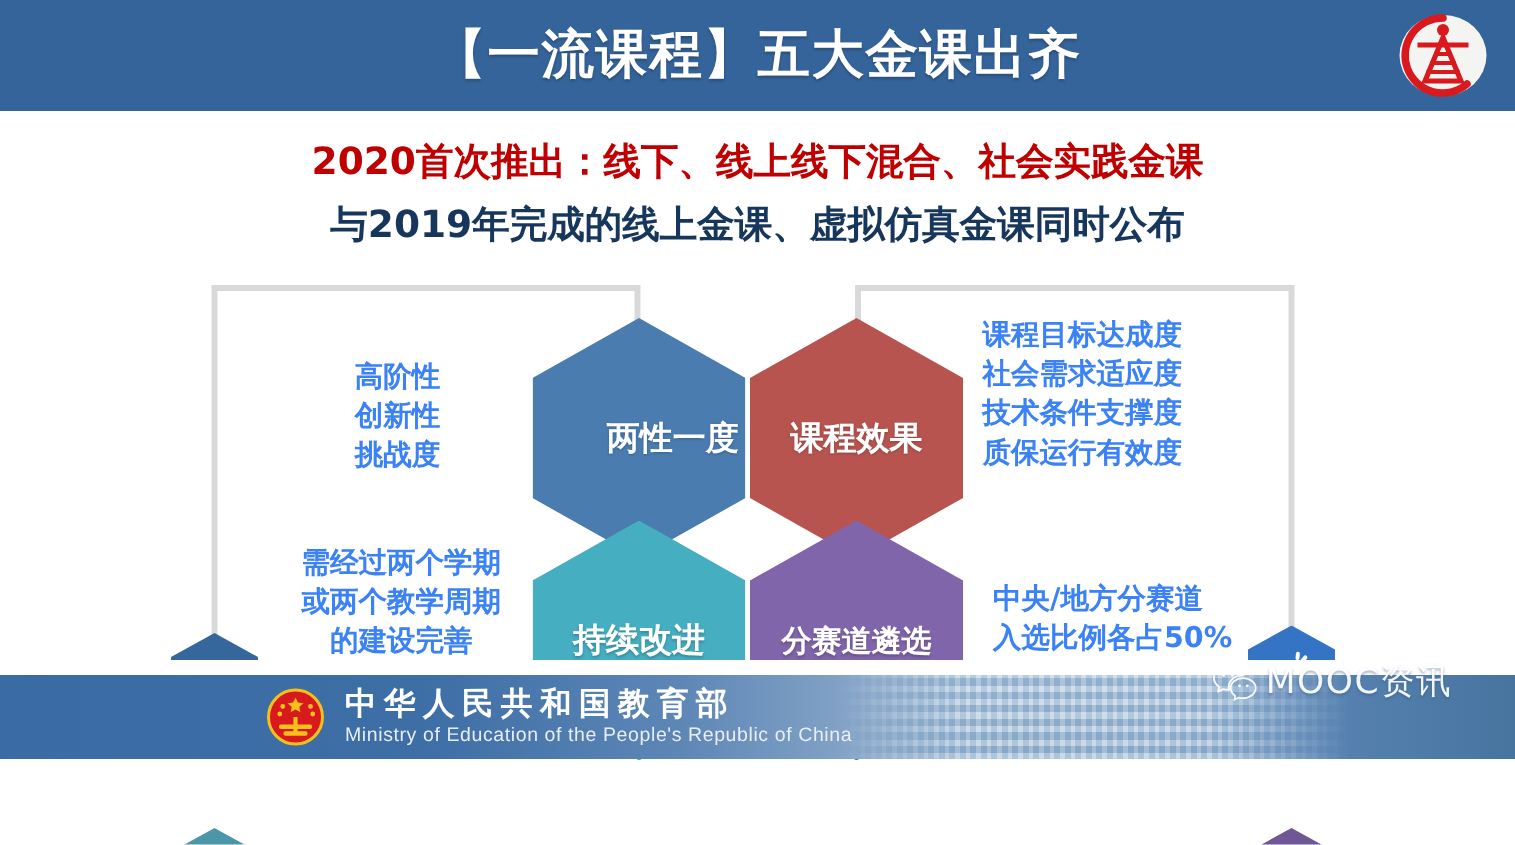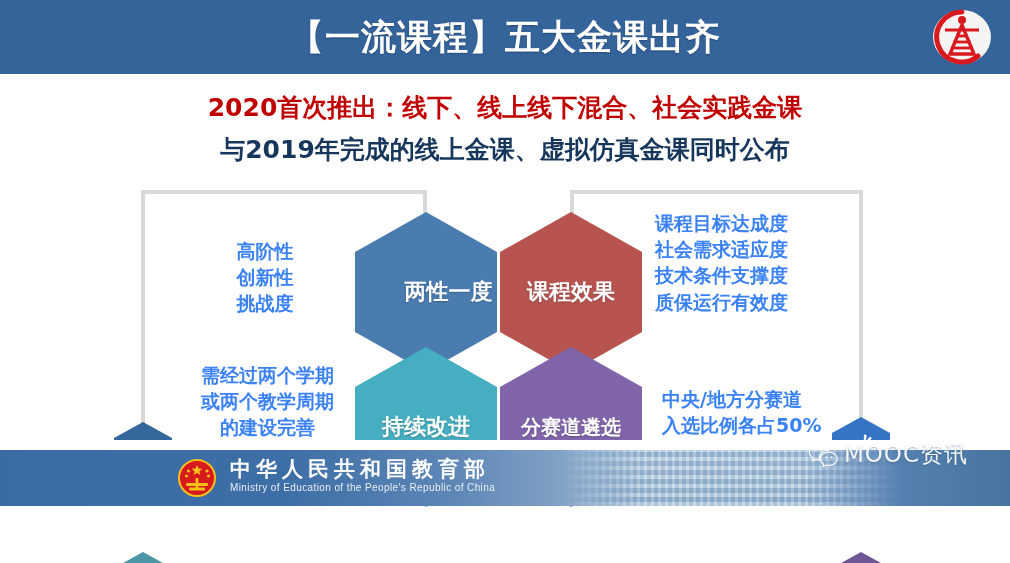--- a/index.html
+++ b/index.html
@@ -180,21 +180,21 @@
   .footer-cn {
     color: #ffffff;
     font-size: 21px;
     font-weight: bold;
     letter-spacing: 5px;
     line-height: 1.1;
     font-family: "DejaVu Serif", "Liberation Serif", serif;
   }
   .footer-en {
     color: #e8eef6;
-    font-size: 10px;
+    font-size: 13px;
     letter-spacing: 0.4px;
     margin-top: 2px;
     font-family: "Liberation Sans", sans-serif;
   }
 
   
   .watermark {
     position: absolute;
     right: 42px;
     bottom: 36px;

